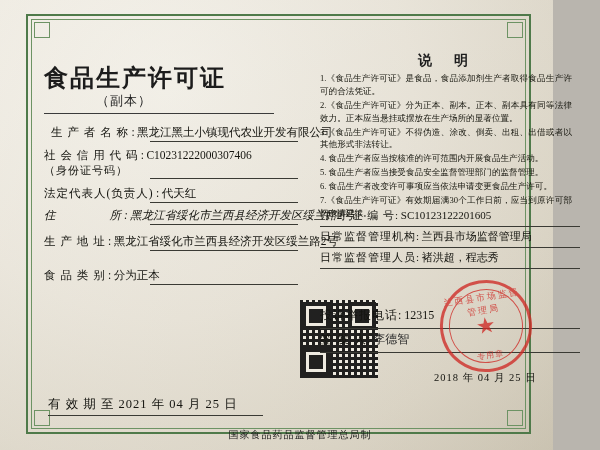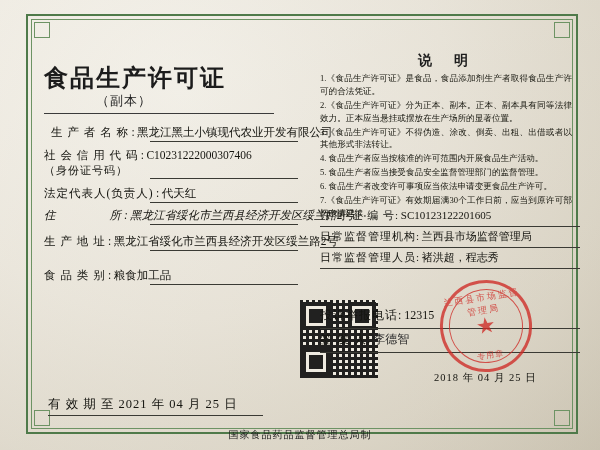--- a/index.html
+++ b/index.html
@@ -2,21 +2,21 @@
 <html><head>
 <meta charset="utf-8">
 <style>
   html,body{margin:0;padding:0;}
   body{
     width:600px;height:450px;overflow:hidden;
     background:#b9b5ae;
     font-family:"Liberation Serif", serif;
   }
   #page{
-    position:relative;width:600px;height:450px;
+    position:relative;width:553px;height:450px;
     background:
       radial-gradient(ellipse at 30% 20%, #f2efe6 0%, #e9e4d8 45%, #ded8c9 75%, #cfc8b7 100%);
   }
   
   #paper-tint{
     position:absolute;inset:0;
     background:linear-gradient(135deg, rgba(255,255,255,0.25), rgba(180,170,150,0.18));
     pointer-events:none;
   }
   
@@ -157,21 +157,21 @@
     <span class="flabel">住 　 　 　 所</span><span class="fcolon">:</span><span class="fvalue">黑龙江省绥化市兰西县经济开发区绥兰路2号</span>
   </div>
   <div class="underline" style="left:150px;top:224px;width:148px;"></div>
 
   <div class="frow" style="top:234px;">
     <span class="flabel">生 产 地 址</span><span class="fcolon">:</span><span class="fvalue">黑龙江省绥化市兰西县经济开发区绥兰路2号</span>
   </div>
   <div class="underline" style="left:150px;top:250px;width:148px;"></div>
 
   <div class="frow" style="top:268px;">
-    <span class="flabel">食 品 类 别</span><span class="fcolon">:</span><span class="fvalue">粮食加工品</span>
+    <span class="flabel">食 品 类 别</span><span class="fcolon">:</span><span class="fvalue">分为正本</span>
   </div>
   <div class="underline" style="left:150px;top:284px;width:148px;"></div>
 
   <div class="qr">
     <div class="qr-eye" style="left:2px;top:2px;">
         <i></i>
       </div>
     <div class="qr-eye" style="right:2px;top:2px;">
         <i></i>
       </div>

